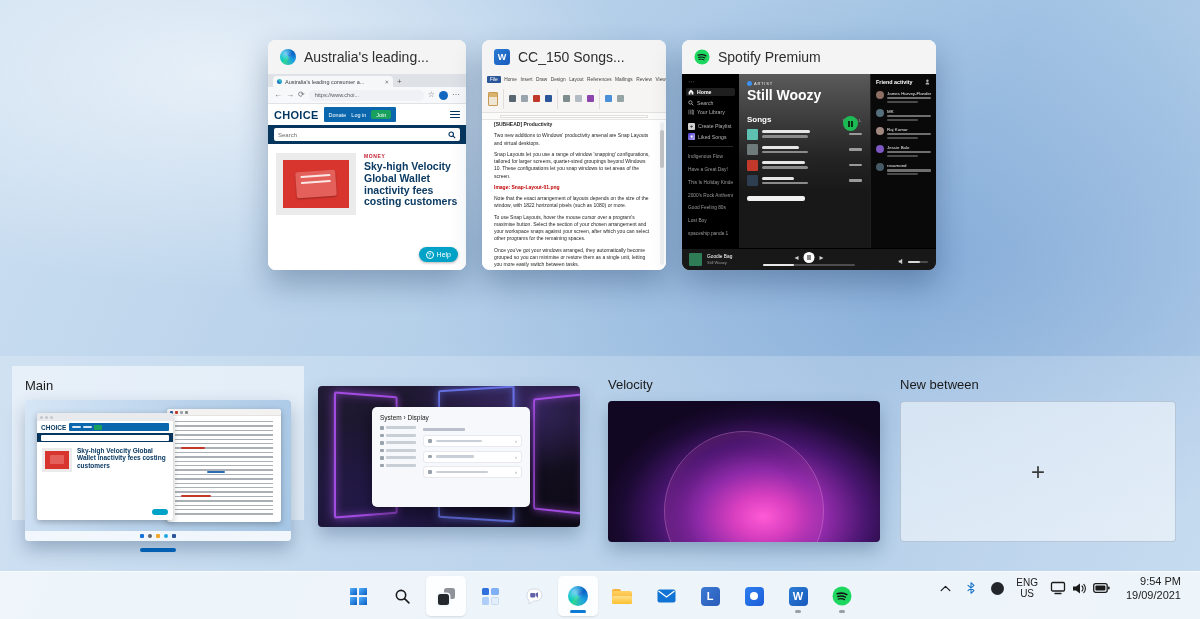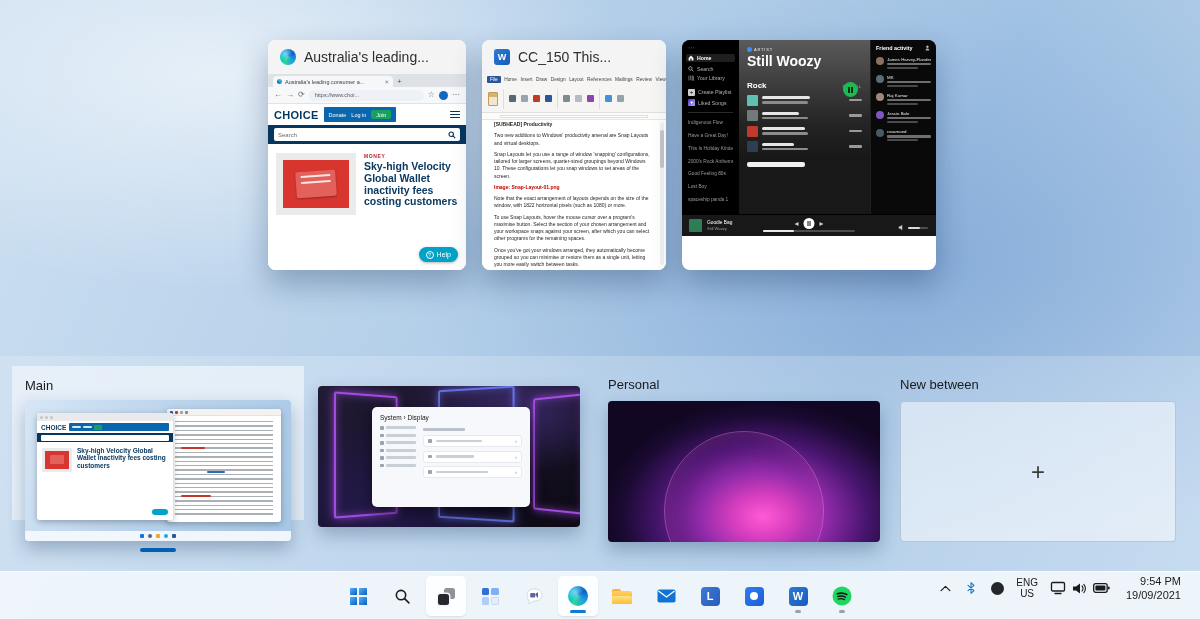--- a/index.html
+++ b/index.html
@@ -288,21 +288,21 @@
           <span class="help-q">?</span>
           <span>Help</span>
         </div>
       </div>
     </div>
   </div>
 
   <div class="win-card" id="win-word">
     <div class="tbar">
       <span class="word-tile16">W</span>
-      <span class="ttl">CC_150 This...</span>
+      <span class="ttl">CC_150 Songs...</span>
     </div>
     <div class="word-thumb">
       <div class="wd-tabs">
         <span class="file">File</span>
         <span>Home</span>
         <span>Insert</span>
         <span>Draw</span>
         <span>Design</span>
         <span>Layout</span>
         <span>References</span>
@@ -338,20 +338,29 @@
         <p>To use Snap Layouts, hover the mouse cursor over a program's maximise button. Select the section of your chosen arrangement and your workspace snaps against your screen, after which you can select other programs for the remaining spaces.</p>
         <p>Once you've got your windows arranged, they automatically become grouped so you can minimise or restore them as a single unit, letting you more easily switch between tasks.</p>
       </div>
       <div class="wd-scroll">
           <i></i>
         </div>
     </div>
   </div>
 
   <div class="win-card" id="win-spotify">
+    <div class="tbar">
+      <svg class="appic16" width="16" height="16" viewBox="0 0 16 16">
+        <circle cx="8" cy="8" r="7.6" fill="#1ed760"></circle>
+        <path d="M4.2 6.2c2.8-.8 5.6-.6 7.7.7" fill="none" stroke="#121212" stroke-width="1.3" stroke-linecap="round"></path>
+        <path d="M4.6 8.4c2.3-.6 4.5-.4 6.3.6" fill="none" stroke="#121212" stroke-width="1.1" stroke-linecap="round"></path>
+        <path d="M5 10.4c1.9-.4 3.6-.3 5 .5" fill="none" stroke="#121212" stroke-width="1" stroke-linecap="round"></path>
+      </svg>
+      <span class="ttl">Spotify Premium</span>
+    </div>
     <div class="sp">
       <div class="sp-side">
         <span class="sp-dots">⋯</span>
         <div class="sp-item on">
           <svg class="sp-ic" width="6" height="6" viewBox="0 0 10 10">
               <path d="M1 5 L5 1 L9 5 V9 H6 V6 H4 V9 H1 Z" fill="#ffffff"></path>
             </svg>
           <span>Home</span>
         </div>
         <div class="sp-item">
@@ -388,21 +397,21 @@
         <div class="sp-alabel">
           <span class="sp-verified"></span>
           <span>ARTIST</span>
         </div>
         <div class="sp-aname">Still Woozy</div>
         <div class="sp-play">
             <i></i>
             <i></i>
           </div>
         <div class="sp-songs-h">
-          <span class="sp-songs-t">Rock</span>
+          <span class="sp-songs-t">Songs</span>
           <span class="sp-seeall">SEE ALL</span>
         </div>
         <div class="sp-row">
           <i class="sp-art" style="background:#5ec0b0"></i>
           <div class="sp-cols">
               <div class="bb" style="width:58%"></div>
               <div class="bb sub"></div>
             </div>
           <i class="sp-dur"></i>
         </div>
@@ -618,21 +627,21 @@
                   <span class="set-chev">›</span>
                 </div>
             </div>
           </div>
         </div>
       </div>
     </div>
   </div>
 
   <div class="desk-col" id="desk-personal">
-    <div class="desk-label">Personal</div>
+    <div class="desk-label">Velocity</div>
     <div class="desk-thumb">
       <div class="personal">
         <div class="ring"></div>
       </div>
     </div>
   </div>
 
   <div class="desk-col" id="desk-new">
     <div class="desk-label">New between</div>
     <div class="desk-thumb">

